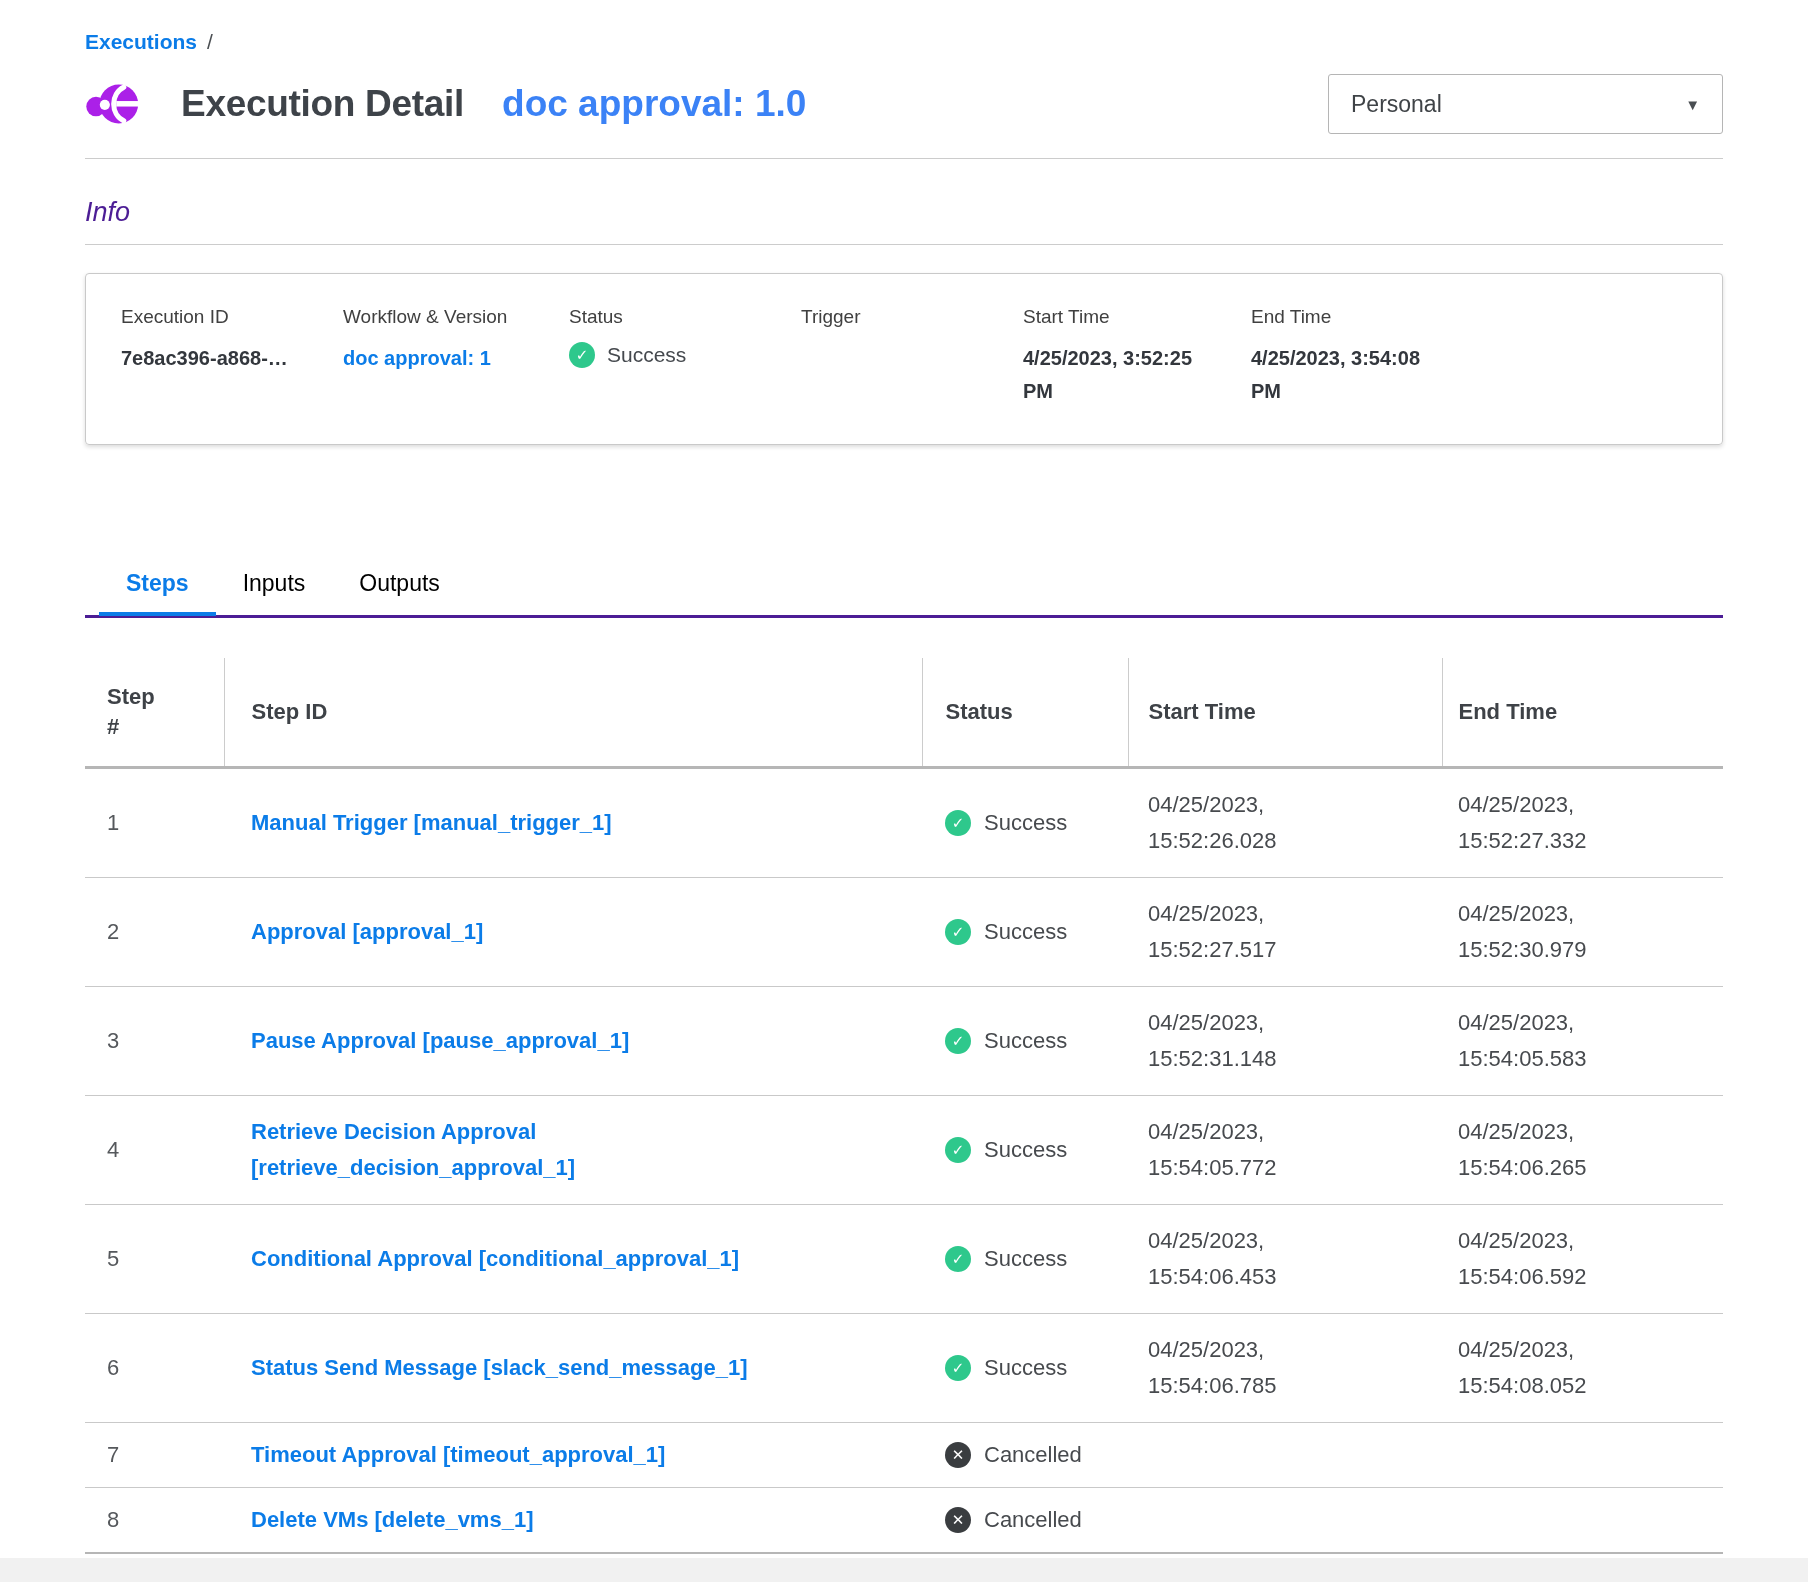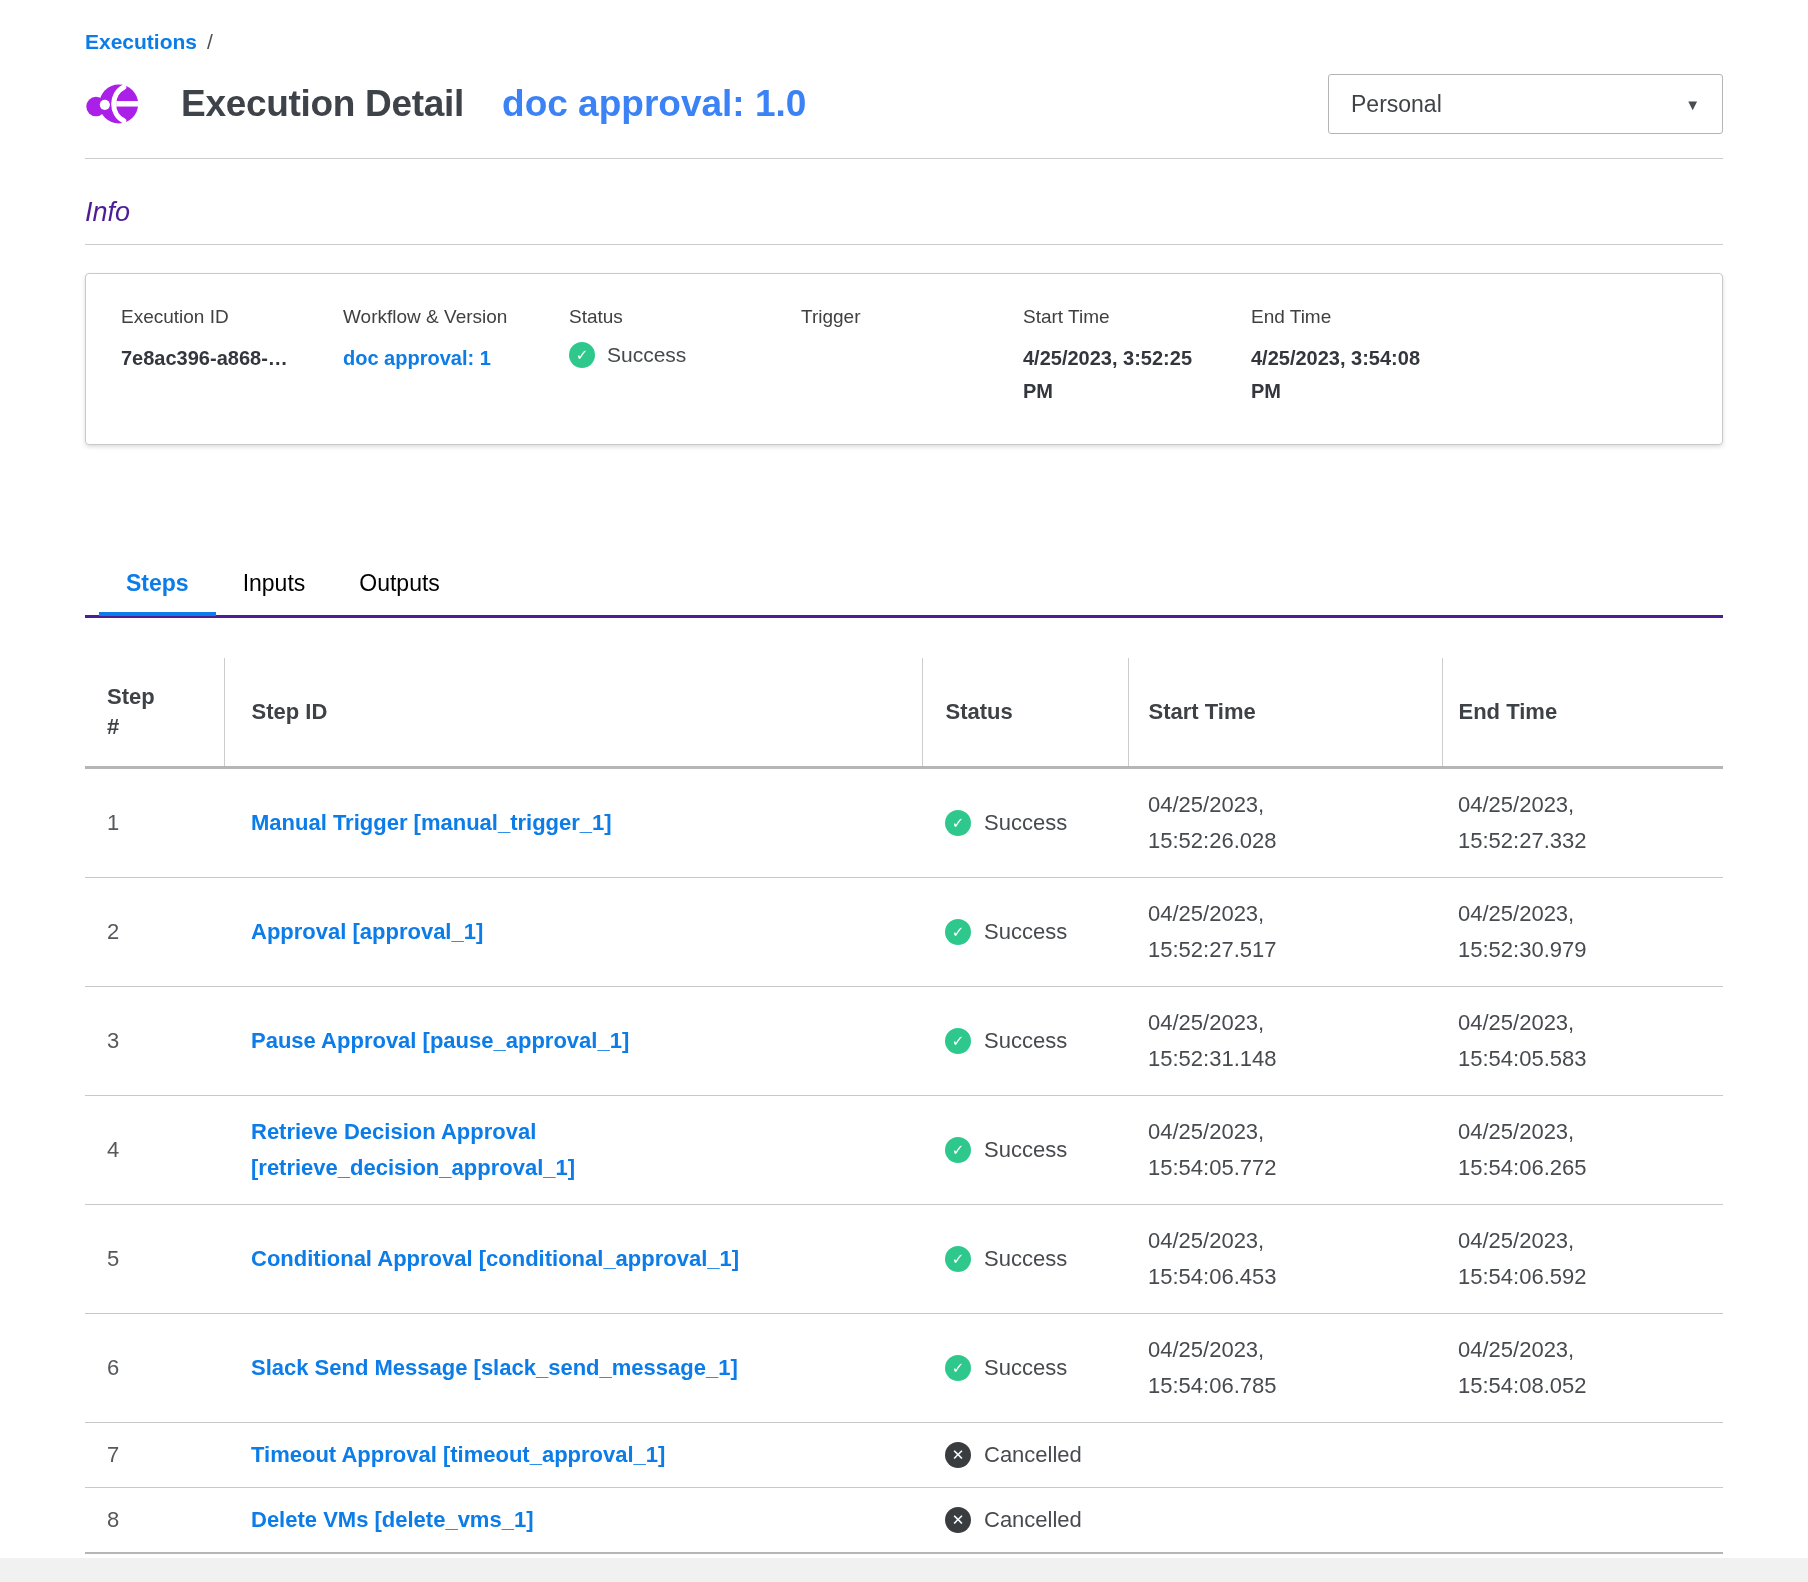--- a/index.html
+++ b/index.html
@@ -216,21 +216,21 @@
             <div class="status-cell">
               <span class="status-icon" data-status="success"></span>
               <span>Success</span>
             </div>
           </td>
         <td class="time"><span class="wrap">04/25/2023, 15:54:06.453</span></td>
         <td class="time"><span class="wrap">04/25/2023, 15:54:06.592</span></td>
       </tr>
       <tr>
         <td class="step-num">6</td>
-        <td><a class="step-link">Slack Send Message [slack_send_message_1]</a></td>
+        <td><a class="step-link">Status Send Message [slack_send_message_1]</a></td>
         <td>
             <div class="status-cell">
               <span class="status-icon" data-status="success"></span>
               <span>Success</span>
             </div>
           </td>
         <td class="time"><span class="wrap">04/25/2023, 15:54:06.785</span></td>
         <td class="time"><span class="wrap">04/25/2023, 15:54:08.052</span></td>
       </tr>
       <tr class="compact">

